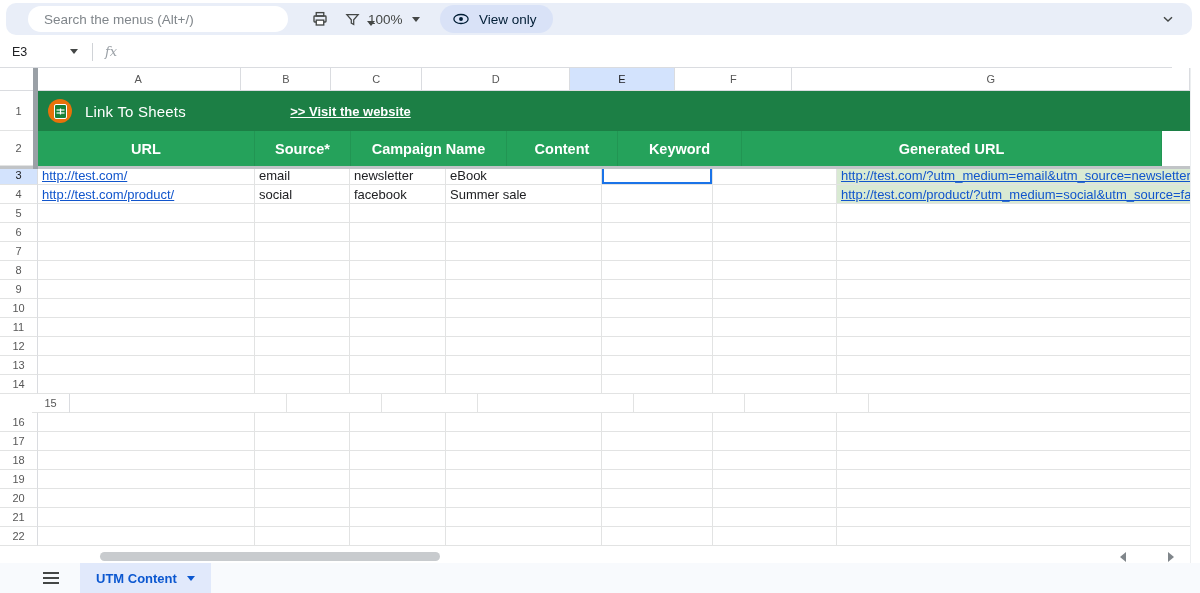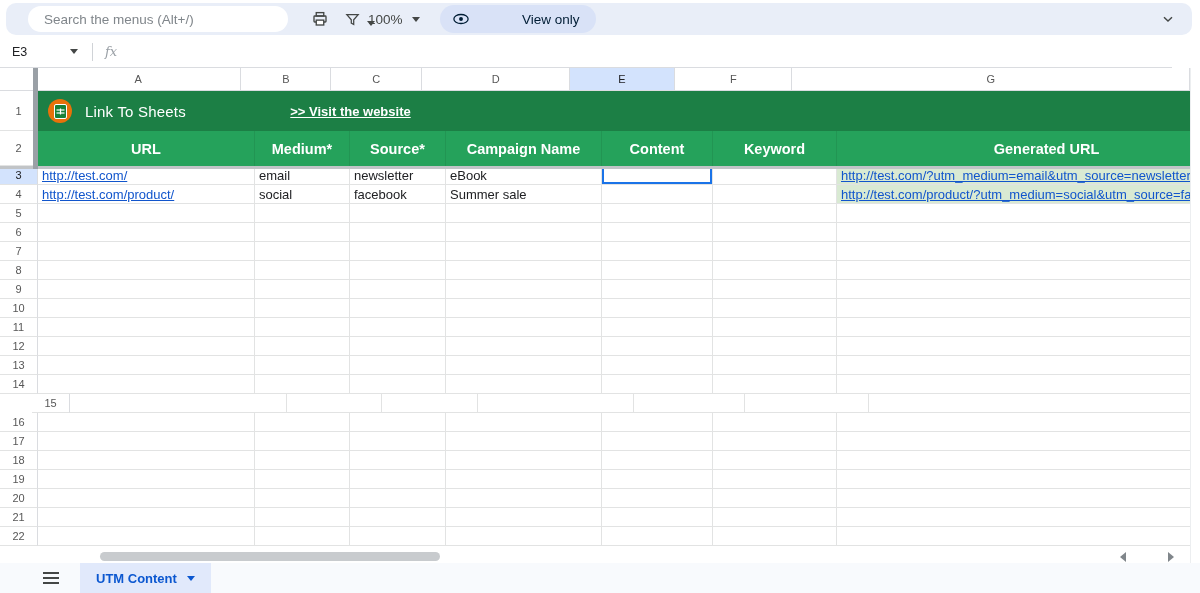--- a/index.html
+++ b/index.html
@@ -17,21 +17,21 @@
   .tb-icon { position:absolute; top:7px; width:18px; height:18px; display:flex;
     align-items:center; justify-content:center; cursor:pointer; }
   .caret { width:0; height:0; border-left:4px solid transparent;
     border-right:4px solid transparent; border-top:5px solid #444746; display:inline-block; }
   .zoom-ctl { position:absolute; left:362px; top:6px; height:20px; display:flex;
     align-items:center; gap:9px; cursor:pointer; }
   .zoom-ctl span.zv { font-size:13.5px; color:#444746; }
   .view-pill { position:absolute; left:434px; top:2px; height:28px; padding:0 16px 0 12px;
     background:#d9e2f7; border-radius:14px; display:flex; align-items:center; gap:9px;
     cursor:pointer; }
-  .view-pill .vo-label { font-size:13.5px; font-weight:500; color:#001d35;margin-left:43px; }
+  .view-pill .vo-label { font-size:13.5px; font-weight:500; color:#001d35; }
   .collapse-ctl { position:absolute; right:16px; top:8px; width:16px; height:16px; cursor:pointer; }
 
   
   .formula-bar { position:absolute; left:0; top:36px; width:1172px; height:32px;
     background:#fff; border-bottom:1px solid #dadce0; display:flex; align-items:center; }
   .name-box { margin-left:12px; width:52px; font-size:12.5px; color:#202124; }
   .name-caret { margin-left:6px; }
   .fb-divider { width:1px; height:18px; background:#d0d3d7; margin:0 12px 0 14px; }
   .fx { font-family:"DejaVu Serif",serif; font-style:italic; font-size:13px; color:#9aa0a6; }
 
@@ -161,21 +161,20 @@
               <line x1="6.5" y1="4.5" x2="6.5" y2="10.5" stroke="#fff" stroke-width="1.2"></line>
             </svg>
           </div>
           <div class="banner-title">Link To Sheets</div>
           <div class="banner-link" style="left: 217px; width: 191px;">&gt;&gt; Visit the website</div>
         </div>
       </div>
       <div class="grid-row" style="height: 35px;">
         <div class="row-hdr" style="height: 35px;">2</div>
         <div class="hdr-cell" style="width: 217px; height: 35px; background: rgb(37, 162, 91);">URL</div>
-        <div class="hdr-cell" style="width: 95px; height: 35px; background: rgb(37, 162, 91);">Medium*</div>
         <div class="hdr-cell" style="width: 96px; height: 35px; background: rgb(37, 162, 91);">Source*</div>
         <div class="hdr-cell" style="width: 156px; height: 35px; background: rgb(37, 162, 91);">Campaign Name</div>
         <div class="hdr-cell" style="width: 111px; height: 35px; background: rgb(37, 162, 91);">Content</div>
         <div class="hdr-cell" style="width: 124px; height: 35px; background: rgb(37, 162, 91);">Keyword</div>
         <div class="hdr-cell" style="width: 420px; height: 35px; background: rgb(37, 162, 91);">Generated URL</div>
       </div>
       <div class="freeze-h"></div>
       <div class="freeze-v"></div>
       <div class="grid-row" style="height: 19px;">
         <div class="row-hdr hl" style="height: 19px;">3</div>

